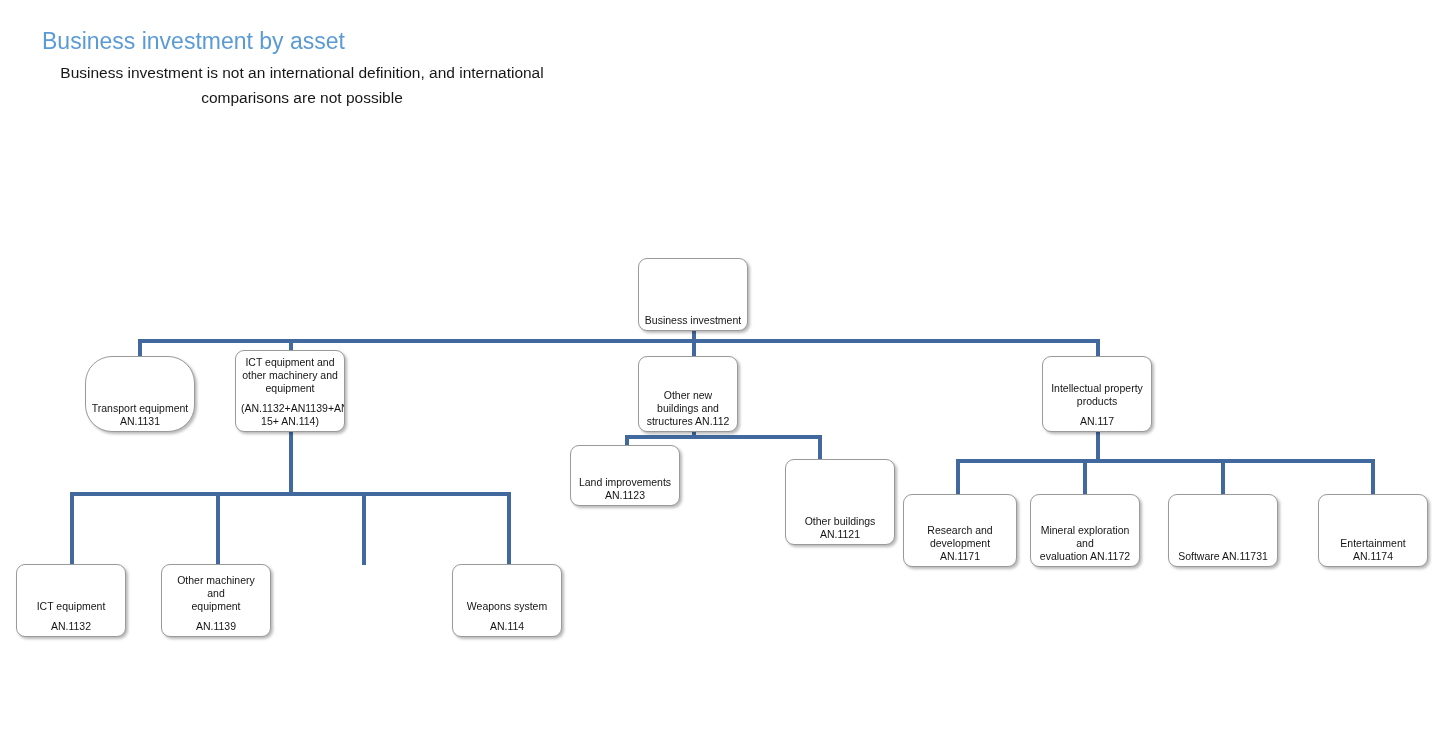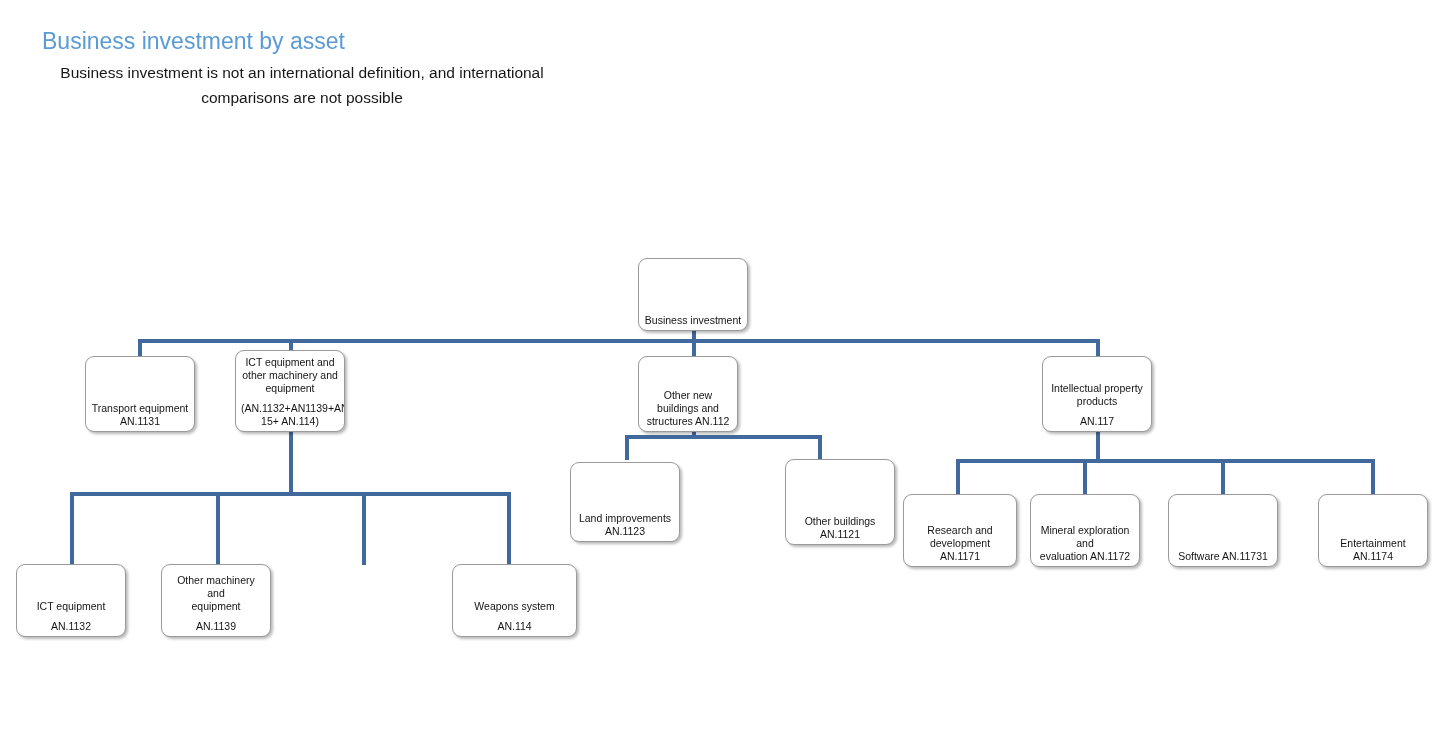--- a/index.html
+++ b/index.html
@@ -105,21 +105,21 @@
   <div class="conn conn-h" style="left:958px; top:459px; width:417px;"></div>
   <div class="conn conn-v" style="left:956px; top:459px; height:36px;"></div>
   <div class="conn conn-v" style="left:1083px; top:459px; height:36px;"></div>
   <div class="conn conn-v" style="left:1221px; top:459px; height:36px;"></div>
   <div class="conn conn-v" style="left:1371px; top:459px; height:36px;"></div>
 
   <div class="node" style="left:638px; top:258px; width:110px; height:73px;">
     <span class="ln">Business investment</span>
   </div>
 
-  <div class="node" style="left:85px; top:356px; width:110px; height:76px;">
+  <div class="node" style="left:85px; top:356px; width:110px; height:76px;border-radius:27px;">
     <span class="ln">Transport equipment</span>
     <span class="ln">AN.1131</span>
   </div>
 
   <div class="node" style="left:235px; top:350px; width:110px; height:82px;">
     <span class="ln">ICT  equipment and</span>
     <span class="ln">other machinery and</span>
     <span class="ln">equipment</span>
     <span class="gap"></span>
     <span class="ln">(AN.1132+AN1139+AN1</span>
@@ -145,27 +145,27 @@
   </div>
 
   <div class="node" style="left:161px; top:564px; width:110px; height:73px;">
     <span class="ln">Other machinery and</span>
     <span class="ln">equipment</span>
     <span class="gap"></span>
     <span class="ln">AN.1139</span>
   </div>
 
 
-  <div class="node" style="left:452px; top:564px; width:125px; height:73px;">
+  <div class="node" style="left:452px; top:564px; width:110px; height:73px;">
     <span class="ln">Weapons system</span>
     <span class="gap"></span>
     <span class="ln">AN.114</span>
   </div>
 
-  <div class="node" style="left:570px; top:462px; width:110px; height:80px;">
+  <div class="node" style="left:570px; top:445px; width:110px; height:61px;">
     <span class="ln">Land improvements</span>
     <span class="ln">AN.1123</span>
   </div>
 
   <div class="node" style="left:763px; top:459px; width:110px; height:86px;margin-left:22px;">
     <span class="ln">Other buildings AN.1121</span>
   </div>
 
   <div class="node" style="left:903px; top:494px; width:114px; height:73px;">
     <span class="ln">Research and</span>

